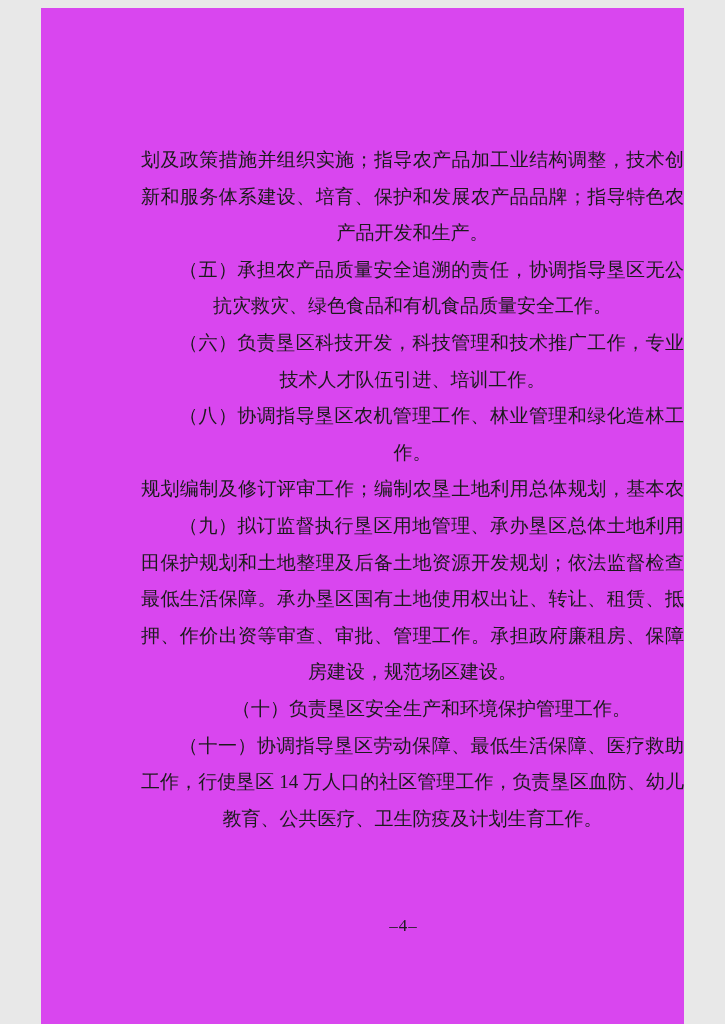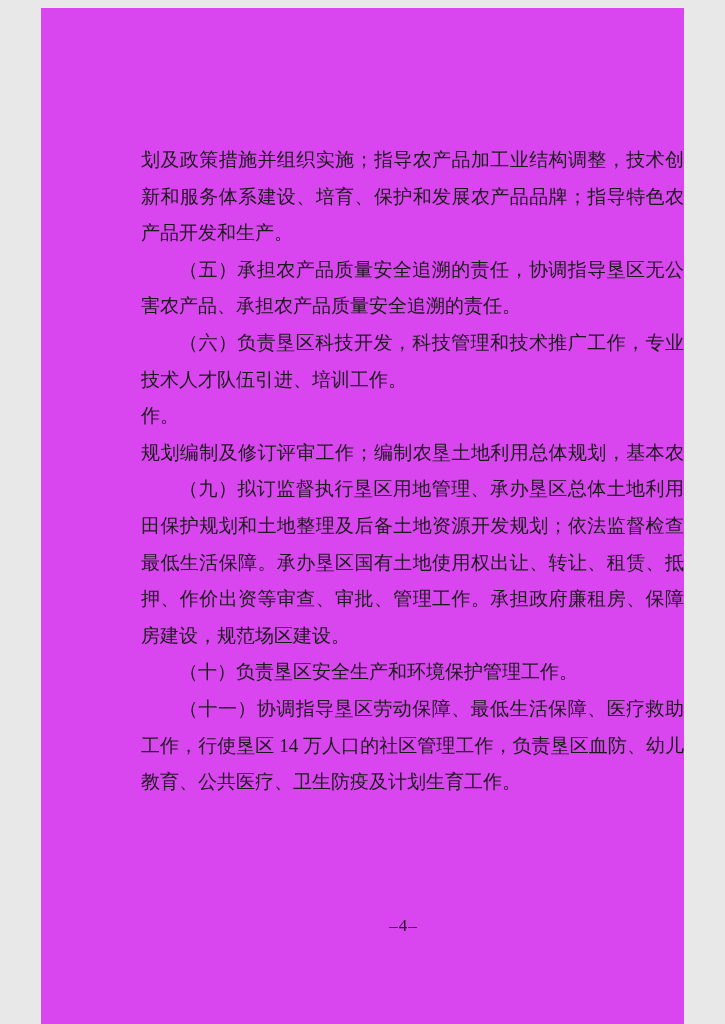--- a/index.html
+++ b/index.html
@@ -23,21 +23,21 @@
     top: 134px;
     width: 543px;
     font-size: 19px;
     line-height: 36.6px;
     font-weight: 400;
     text-rendering: optimizeLegibility;
   }
   .line {
     height: 36.6px;
     white-space: pre-wrap;
-    text-align: left;
+    text-align: center;
   }
   .line.fill {
     text-align: justify;
     text-align-last: justify;
   }
   .line.indent {
     text-indent: 38px;
   }
   .page-footer {
     position: absolute;
@@ -53,23 +53,24 @@
 </style>
 </head>
 <body>
 
 <div class="page">
   <div class="text-block">
       <div class="line fill">划及政策措施并组织实施；指导农产品加工业结构调整，技术创</div>
       <div class="line fill">新和服务体系建设、培育、保护和发展农产品品牌；指导特色农</div>
       <div class="line">产品开发和生产。</div>
       <div class="line fill indent">（五）承担农产品质量安全追溯的责任，协调指导垦区无公</div>
-      <div class="line">害农产品、承担农产品质量安全追溯的责任。</div>
+      <div class="line">抗灾救灾、绿色食品和有机食品质量安全工作。</div>
       <div class="line fill indent">（六）负责垦区科技开发，科技管理和技术推广工作，专业</div>
       <div class="line">技术人才队伍引进、培训工作。</div>
+      <div class="line fill indent">（八）协调指导垦区农机管理工作、林业管理和绿化造林工</div>
       <div class="line">作。</div>
       <div class="line fill">规划编制及修订评审工作；编制农垦土地利用总体规划，基本农</div>
       <div class="line fill indent">（九）拟订监督执行垦区用地管理、承办垦区总体土地利用</div>
       <div class="line fill">田保护规划和土地整理及后备土地资源开发规划；依法监督检查</div>
       <div class="line fill">最低生活保障。承办垦区国有土地使用权出让、转让、租赁、抵</div>
       <div class="line fill">押、作价出资等审查、审批、管理工作。承担政府廉租房、保障</div>
       <div class="line">房建设，规范场区建设。</div>
       <div class="line indent">（十）负责垦区安全生产和环境保护管理工作。</div>
       <div class="line fill indent">（十一）协调指导垦区劳动保障、最低生活保障、医疗救助</div>
       <div class="line fill">工作，行使垦区 14 万人口的社区管理工作，负责垦区血防、幼儿</div>

